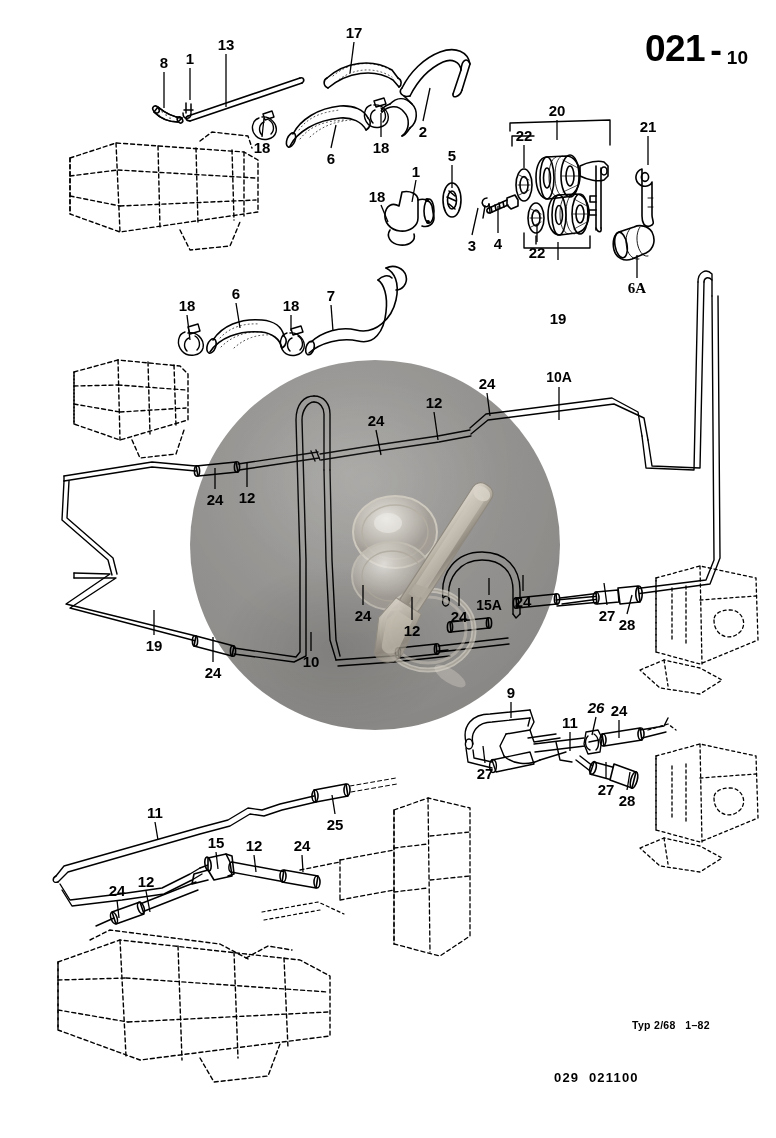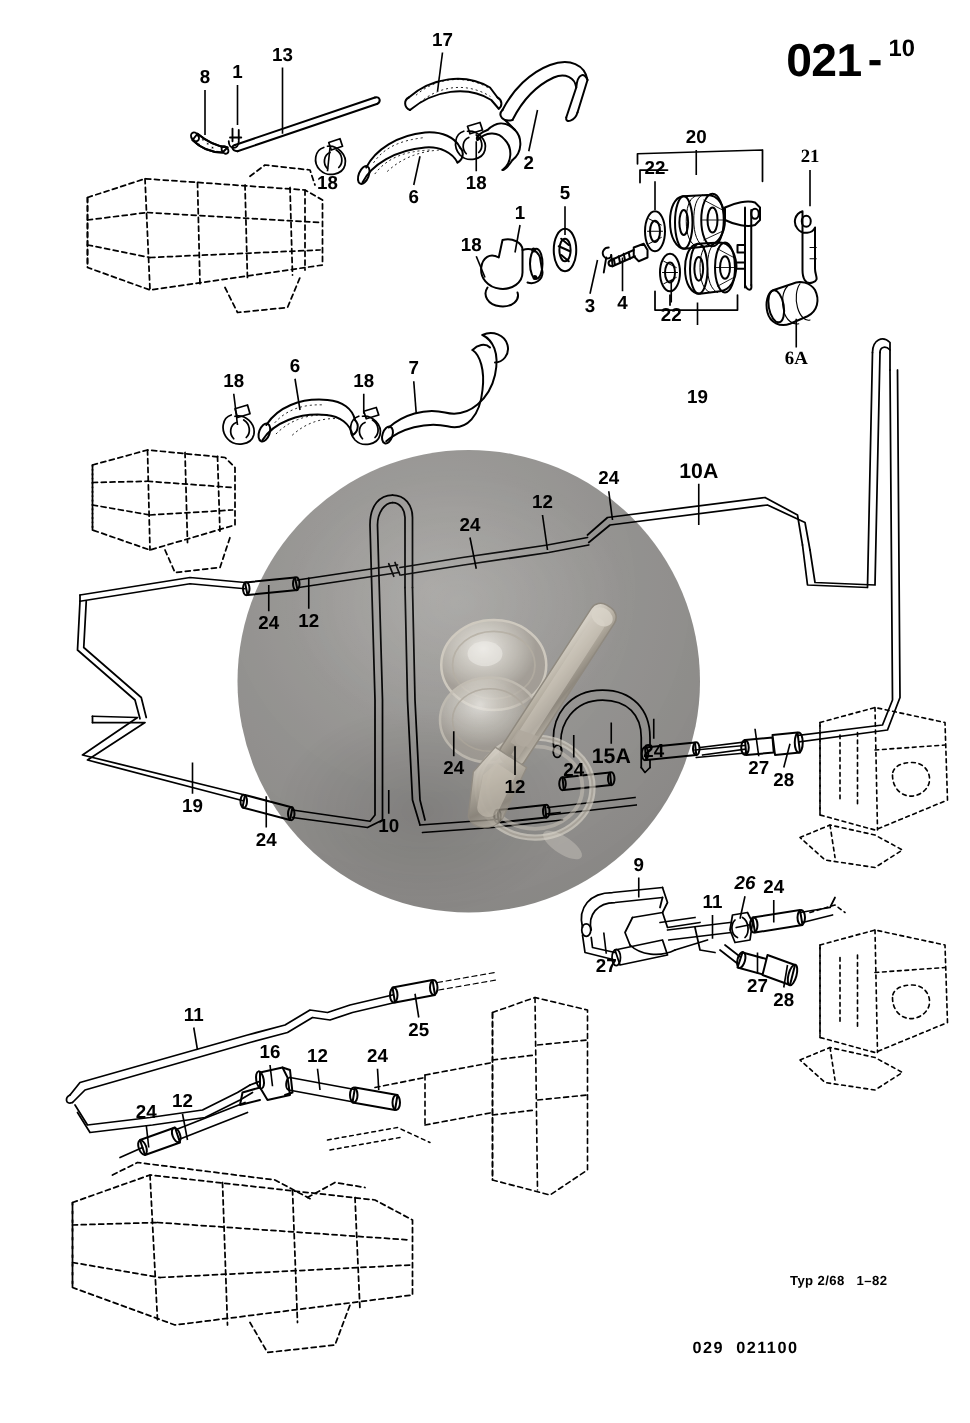--- a/index.html
+++ b/index.html
@@ -11,24 +11,24 @@
   #page{
     position:relative;
     width:776px;
     height:1138px;
     background:#ffffff;
     overflow:hidden;
   }
   
   #header{
     position:absolute;
-    right:44px;
+    right:28px;
     top:30px;
     display:flex;
-    align-items:flex-start;
+    align-items:flex-end;
     gap:3px;
   }
   #header .grp{
     font-size:37px;
     font-weight:bold;
     letter-spacing:-0.5px;
     color:#000;
     line-height:1;
   }
   #header .dash{
@@ -69,21 +69,21 @@
   .callout{
     position:absolute;
     font-size:15px;
     font-weight:bold;
     color:#000;
     line-height:1;
     white-space:nowrap;
     transform:translate(-50%,-50%);
     font-family:"Liberation Sans", sans-serif;
   }
-  .callout.sm{font-size:17px;}
+  .callout.sm{font-size:14px;}
   
   svg.layer{
     position:absolute;
     left:0;top:0;
     width:776px;height:1138px;
     pointer-events:none;
   }
   
   #watermark{
     position:absolute;
@@ -743,21 +743,21 @@
       <div class="callout" style="left: 164px; top: 62px;">8</div>
       <div class="callout" style="left: 190px; top: 58px;">1</div>
       <div class="callout" style="left: 226px; top: 44px;">13</div>
       <div class="callout" style="left: 354px; top: 32px; text-align: right;">17</div>
       <div class="callout" style="left: 262px; top: 147px;">18</div>
       <div class="callout" style="left: 331px; top: 158px;">6</div>
       <div class="callout" style="left: 381px; top: 147px;">18</div>
       <div class="callout" style="left: 423px; top: 131px;">2</div>
       <div class="callout" style="left: 557px; top: 110px;">20</div>
       <div class="callout" style="left: 524px; top: 135px;">22</div>
-      <div class="callout" style="left: 648px; top: 126px; font-family: Liberation Serif, serif;">21</div>
+      <div class="callout" style="left: 648px; top: 126px;">21</div>
       <div class="callout" style="left: 416px; top: 171px;">1</div>
       <div class="callout" style="left: 452px; top: 155px;">5</div>
       <div class="callout" style="left: 377px; top: 196px;">18</div>
       <div class="callout" style="left: 472px; top: 245px;">3</div>
       <div class="callout" style="left: 498px; top: 243px;">4</div>
       <div class="callout" style="left: 537px; top: 252px;">22</div>
       <div class="callout" style="left: 558px; top: 270px; margin-top: 48px;">19</div>
       <div class="callout" style="left: 637px; top: 288px; font-family: Liberation Serif, serif;">6A</div>
       <div class="callout" style="left: 187px; top: 305px;">18</div>
       <div class="callout" style="left: 236px; top: 293px;">6</div>
@@ -781,21 +781,21 @@
       <div class="callout" style="left: 627px; top: 624px;">28</div>
       <div class="callout" style="left: 511px; top: 692px;">9</div>
       <div class="callout" style="left: 570px; top: 722px;">11</div>
       <div class="callout" style="left: 596px; top: 707px; font-style: italic;">26</div>
       <div class="callout" style="left: 619px; top: 710px;">24</div>
       <div class="callout" style="left: 485px; top: 773px;">27</div>
       <div class="callout" style="left: 606px; top: 789px;">27</div>
       <div class="callout" style="left: 627px; top: 800px;">28</div>
       <div class="callout" style="left: 155px; top: 812px;">11</div>
       <div class="callout" style="left: 335px; top: 824px;">25</div>
-      <div class="callout" style="left: 216px; top: 842px;">16</div>
+      <div class="callout" style="left: 216px; top: 842px;">15</div>
       <div class="callout" style="left: 254px; top: 845px;">12</div>
       <div class="callout" style="left: 302px; top: 845px;">24</div>
       <div class="callout" style="left: 146px; top: 881px;">12</div>
       <div class="callout" style="left: 117px; top: 890px;">24</div>
     </div>
 
   <div id="header">
     <span class="grp">021</span>
     <span class="dash">-</span>
     <span class="sub">10</span>

